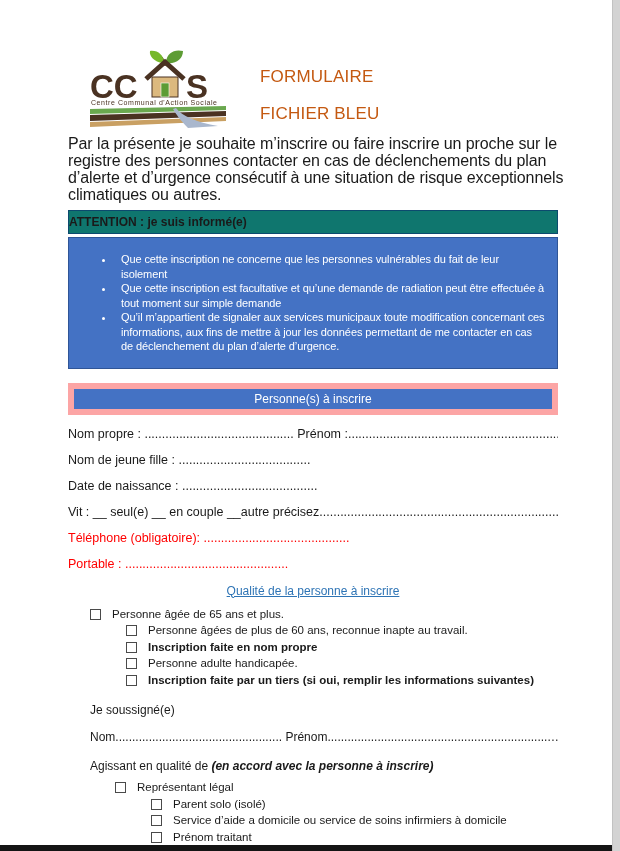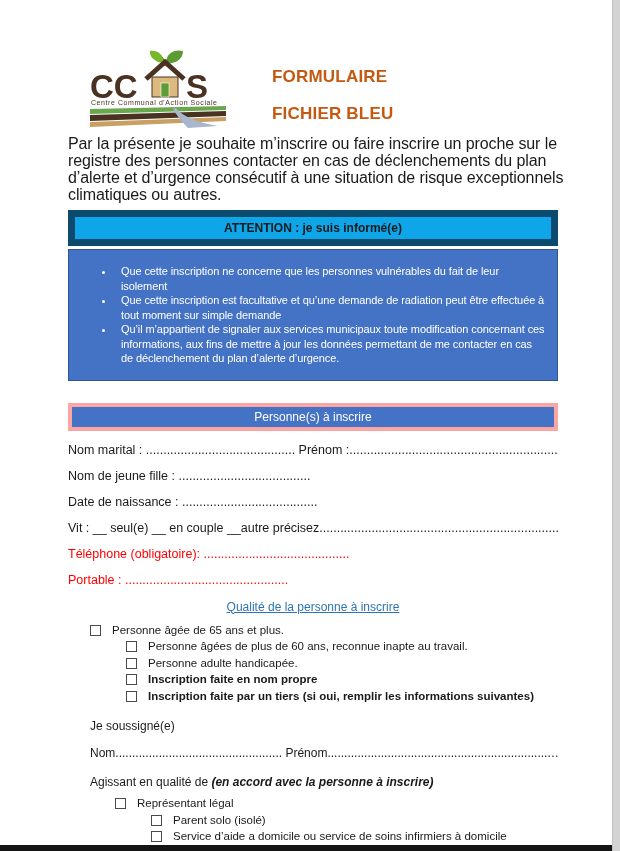--- a/index.html
+++ b/index.html
@@ -13,38 +13,38 @@
     background:#d3d3d3; border-left:1px solid #c2c2c2;
   }
   .bottom-band {
     position:absolute; bottom:0; left:0; width:613px; height:6px; background:#141414;
   }
   .content { position:absolute; left:68px; top:50px; width:490px; }
 
   .header-row { display:flex; gap:34px; margin-left:22px; align-items:center; }
   .logo svg { display:block; }
   .titles { padding-top:12px; }
-  .title { font-size:17px; font-weight:bold; color:var(--title_orange,#C45911); letter-spacing:.2px;margin-left:12px; }
+  .title { font-size:17px; font-weight:normal; color:var(--title_orange,#C45911); letter-spacing:.2px; }
   .title + .title { margin-top:17px; }
 
   .intro { margin-top:7px; width:502px; font-size:16px; line-height:17px; letter-spacing:-0.1px; }
 
   .attention-box {
-    margin-top:7px; border:7px solid #0c4a6e; text-align:center;
-    font-weight:bold; font-size:12px; padding:4px 0; background:#0ea5e9;
+    margin-top:7px; border:1px solid #0c4a6e; 
+    font-weight:bold; font-size:12px; padding:4px 0; background:#0f766e;
   }
   .blue-box {
     margin-top:3px; background:var(--accent_blue,#4472C4); border:1px solid #2f5597;
     color:#fff; padding:14px 12px 14px 10px;
   }
   .blue-box ul { margin:0; padding-left:36px; font-size:11px; line-height:14.5px; letter-spacing:-0.1px; }
   .blue-box li { padding-left:6px; }
 
   .section-bar {
-    margin-top:22px; background:var(--accent_blue,#4472C4); border:4px solid #fca5a5;
+    margin-top:14px; background:var(--accent_blue,#4472C4); border:6px solid #fca5a5;
     color:#fff; text-align:center; font-size:12px; padding:3px 0;
   }
 
   .fields { margin-top:2px; }
   .field-line { margin-top:12px; font-size:12.5px; white-space:nowrap; overflow:hidden; }
   .red, .red span { color:var(--alert_red,#FF0000); }
 
   .qualite-title {
     margin-top:13px; text-align:center; font-size:12px;
     color:var(--link_blue,#2E74B5); text-decoration:underline;
@@ -114,21 +114,21 @@
         <li>Qu’il m’appartient de signaler aux services municipaux toute modification concernant ces informations, aux fins de mettre à jour les données permettant de me contacter en cas de déclenchement du plan d’alerte d’urgence.</li>
       </ul>
     </div>
 
     <div class="section-bar">
       <span>Personne(s) à inscrire</span>
     </div>
 
     <div class="fields">
       <div class="field-line">
-        <span>Nom marital : </span><span>...........................................</span><span> Prénom :</span><span>..............................................................................</span>
+        <span>Nom propre : </span><span>...........................................</span><span> Prénom :</span><span>..............................................................................</span>
       </div>
       <div class="field-line">
         <span>Nom de jeune fille : </span><span>......................................</span>
       </div>
       <div class="field-line">
         <span>Date de naissance : </span><span>.......................................</span>
       </div>
       <div class="field-line">
         <span>Vit : __ seul(e) __ en couple __autre précisez</span><span>........................................................................</span>
       </div>
@@ -144,27 +144,27 @@
 
     <div class="checklist">
       <div class="chk-row">
         <span class="chk"></span>
         <span class="lbl">Personne âgée de 65 ans et plus.</span>
       </div>
       <div class="chk-row">
         <span class="chk"></span>
         <span class="lbl">Personne âgées de plus de 60 ans, reconnue inapte au travail.</span>
       </div>
+      <div class="chk-row bold">
+        <span class="chk"></span>
+        <span class="lbl">Inscription faite en nom propre</span>
+      </div>
       <div class="chk-row">
         <span class="chk"></span>
         <span class="lbl">Personne adulte handicapée.</span>
-      </div>
-      <div class="chk-row bold">
-        <span class="chk"></span>
-        <span class="lbl">Inscription faite en nom propre</span>
       </div>
       <div class="chk-row bold">
         <span class="chk"></span>
         <span class="lbl">Inscription faite par un tiers (si oui, remplir les informations suivantes)</span>
       </div>
     </div>
 
     <div class="soussigne">Je soussigné(e)</div>
 
     <div class="nomline">

